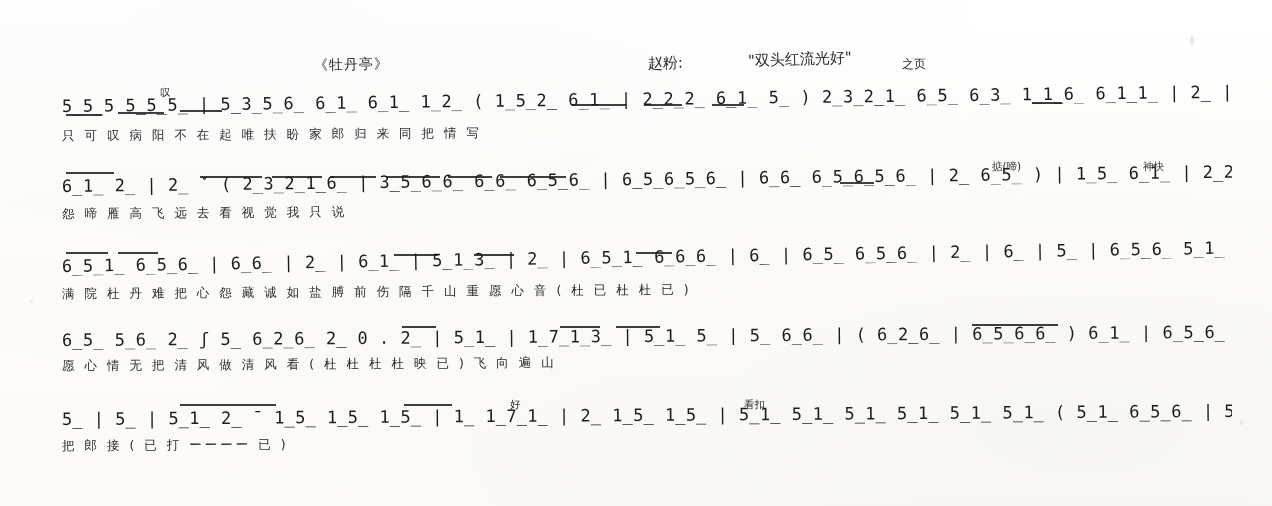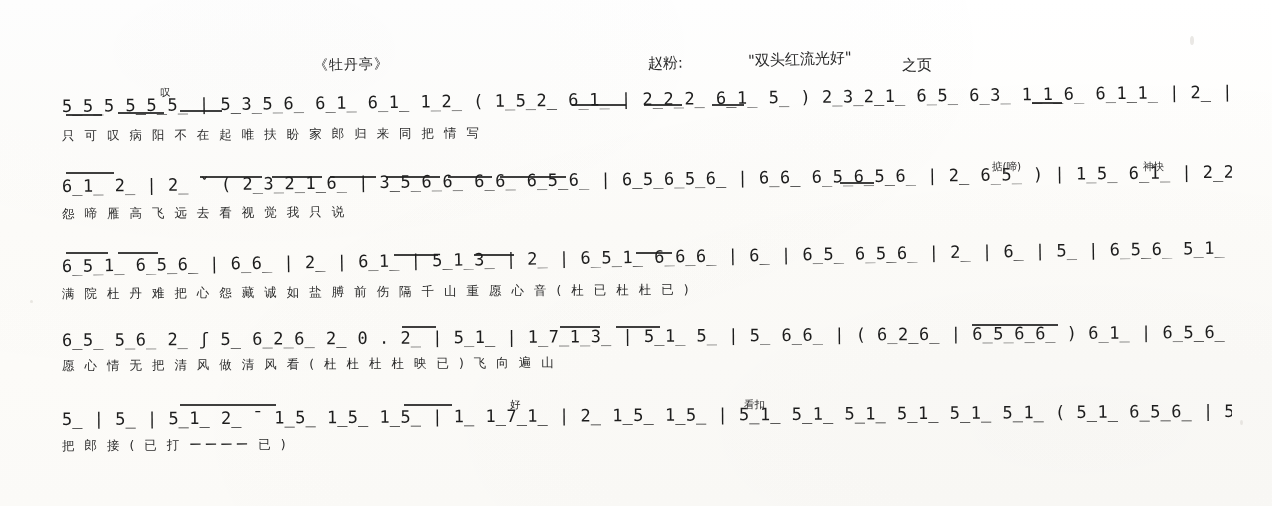--- a/index.html
+++ b/index.html
@@ -58,21 +58,21 @@
     top: 50px;
     font-size: 15px;
     color: #2a2a2a;
     transform: rotate(-2deg);
     font-family: "DejaVu Sans", sans-serif;
   }
   .credit-suffix {
     position: absolute;
     left: 902px;
     top: 56px;
-    font-size: 15px;
+    font-size: 12px;
     color: #2a2a2a;
     transform: rotate(-1deg);
     font-family: "DejaVu Sans", sans-serif;
   }
 
   .system {
     position: absolute;
     left: 0;
     width: 100%;
   }

